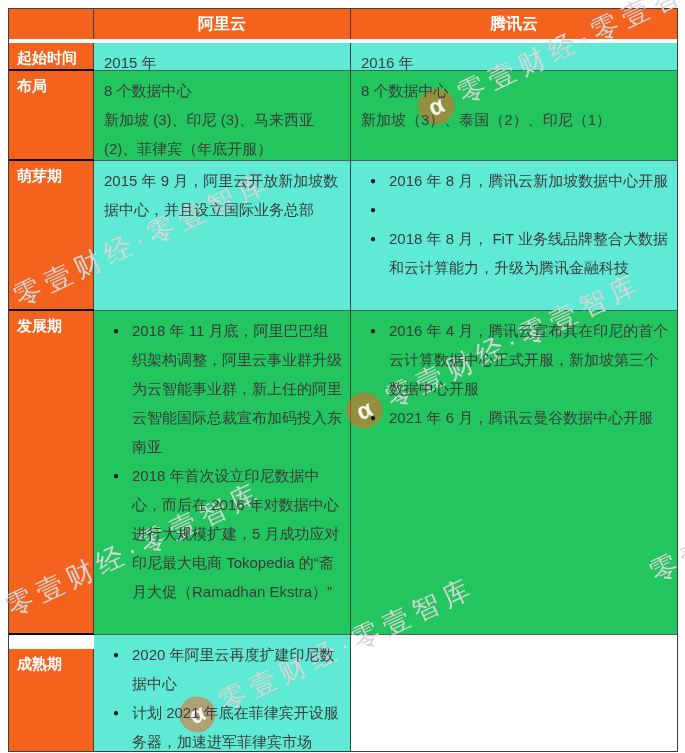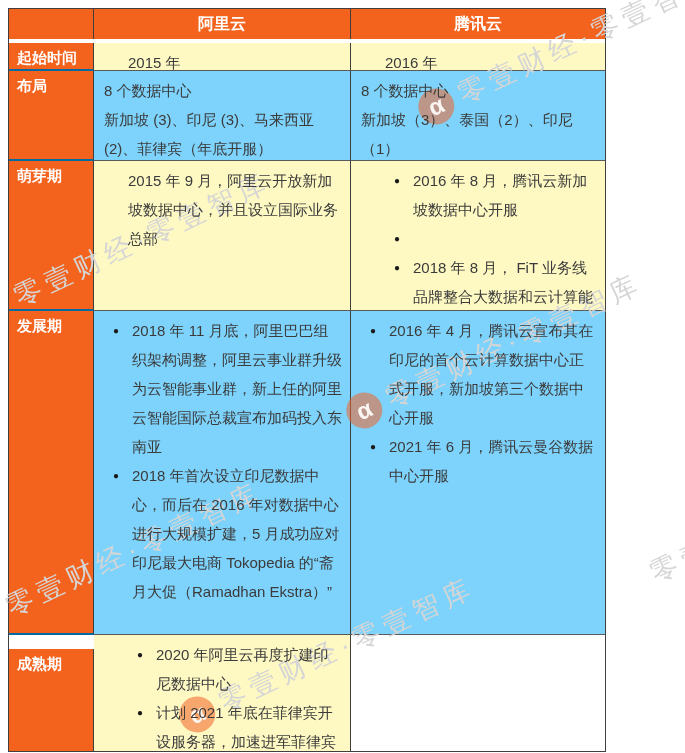--- a/index.html
+++ b/index.html
@@ -6,44 +6,44 @@
   body{
     width:685px;height:753px;position:relative;overflow:hidden;
     background:#ffffff;
     font-family:"Liberation Sans","DejaVu Sans",sans-serif;
     color:#3b3b3b;
   }
   .canvas{position:absolute;inset:0;overflow:hidden;}
 
   
   .cmp-table{
-    position:absolute;left:8px;top:8px;width:598px;
+    position:absolute;left:8px;top:8px;width:670px;
     display:grid;
     grid-template-columns:85px 257px 1fr;
     grid-template-rows:30px 4px 28px 90px 150px 324px 116px;
     border:1px solid #3f3f3f;
     box-sizing:border-box;
     background:#ffffff;
   }
   .cell{box-sizing:border-box;overflow:hidden;position:relative;}
   .cell.vline{border-right:1px solid #3f3f3f;}
   .cell.hline{border-bottom:1px solid #5a5a5a;}
   .cell.head{
     background:#f3631d;color:#ffffff;font-weight:bold;font-size:16px;
     display:flex;align-items:center;justify-content:center;
   }
   .cell.label{
     background:#f3631d;color:#ffffff;font-weight:bold;font-size:15px;
     padding:5px 2px 0 8px;line-height:20px;
-    border-bottom:2px solid #0369a1;
+    border-bottom:2px solid #000000;
   }
   .cell.label.last{border-bottom:none;margin-top:14px;}
   .sep{grid-column:1 / -1;background:#ffffff;}
-  .shaded{background:#fef9c3;padding-left:24px;}
-  .plain{background:#7dd3fc;}
+  .shaded{background:#5eead4;}
+  .plain{background:#22c55e;}
 
   .content{font-size:15px;line-height:29px;padding:5px 8px 0 10px;}
   .content p{margin:0;padding:0;}
   .bullet-item{display:flex;margin:0;}
   .bullet-item .marker{
     flex:0 0 38px;box-sizing:border-box;padding-left:6px;
     font-size:10px;line-height:29px;color:#1a1a1a;text-align:center;
   }
   .bullet-item .txt{flex:1;padding-right:6px;}
   .content.with-bullets{padding-left:0;padding-right:2px;}

